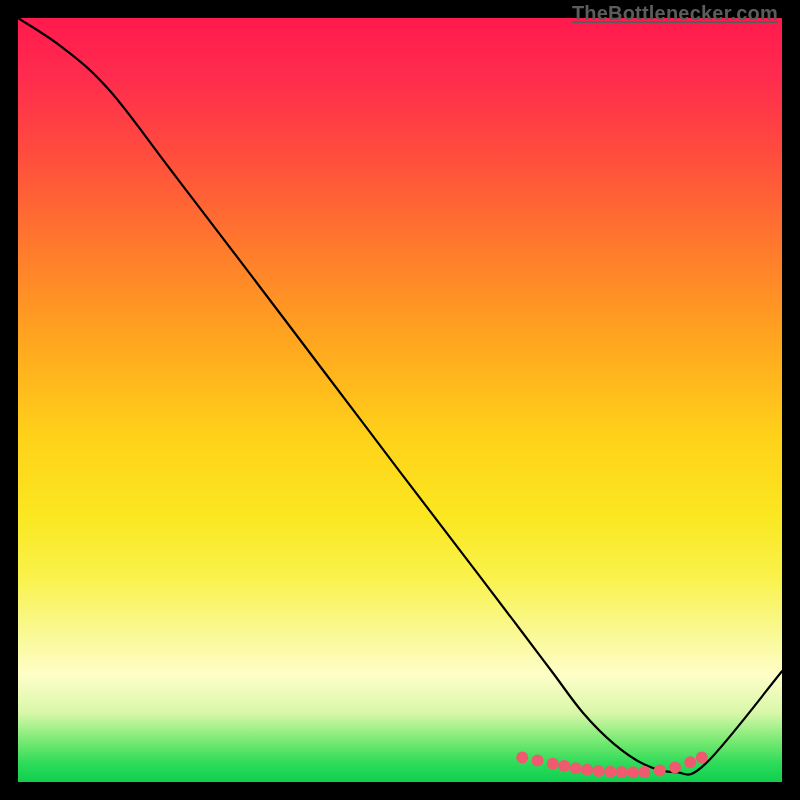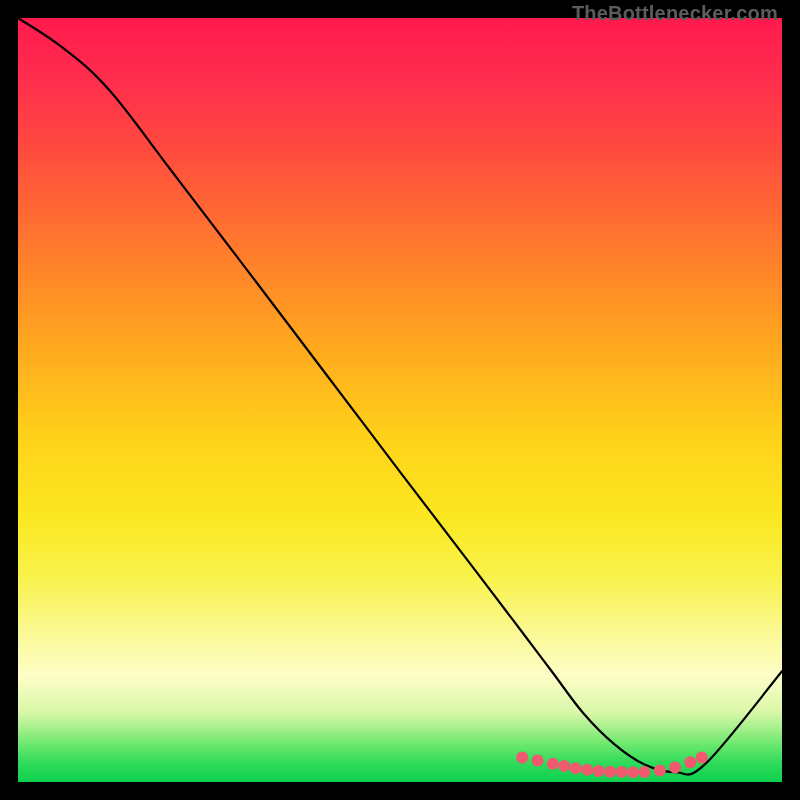--- a/index.html
+++ b/index.html
@@ -35,20 +35,21 @@
   }
   .attribution {
     position: absolute;
     top: 2px;
     right: 22px;
     font-family: Arial, Helvetica, sans-serif;
     font-size: 20px;
     font-weight: bold;
     color: #5c5c5c;
     letter-spacing: 0.2px;
+    text-decoration: underline;
   }
   svg.overlay {
     position: absolute;
     left: 0;
     top: 0;
     width: 764px;
     height: 764px;
   }
 </style>
 </head>

